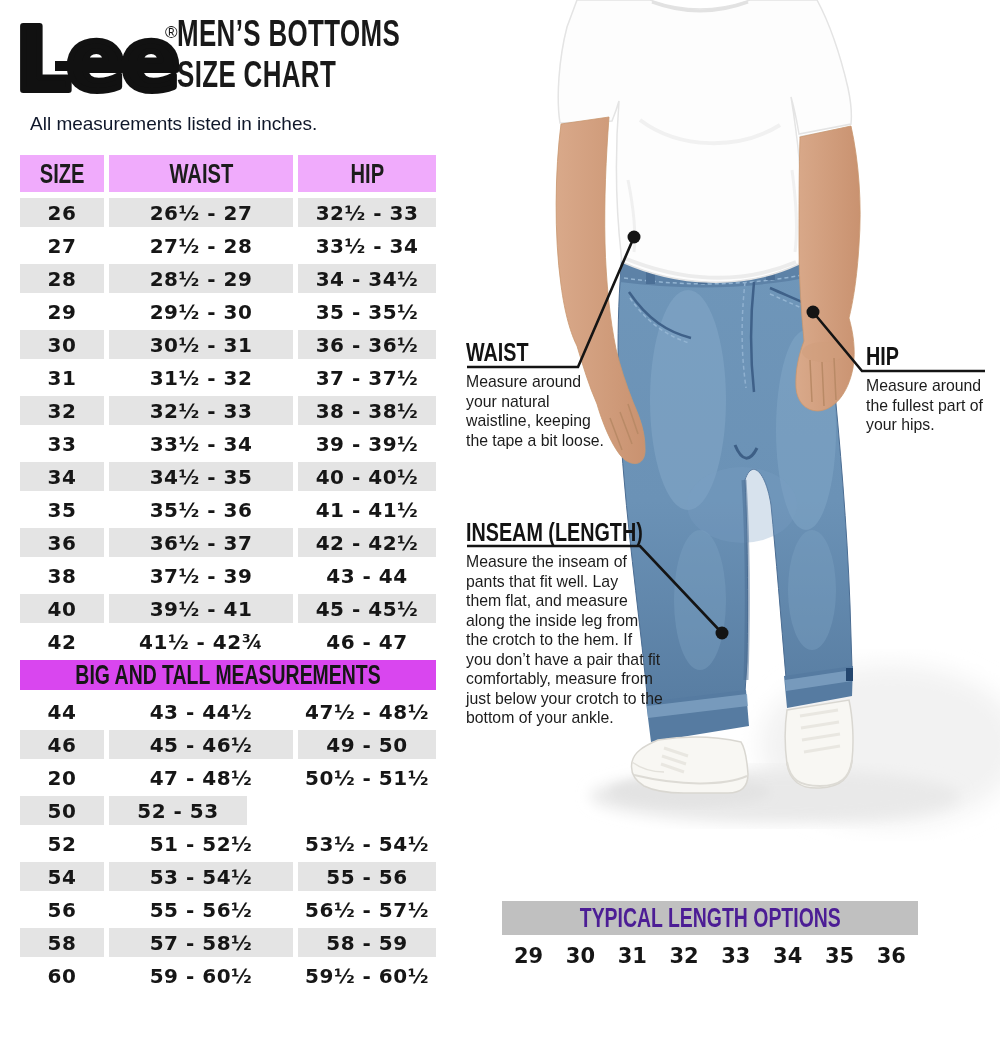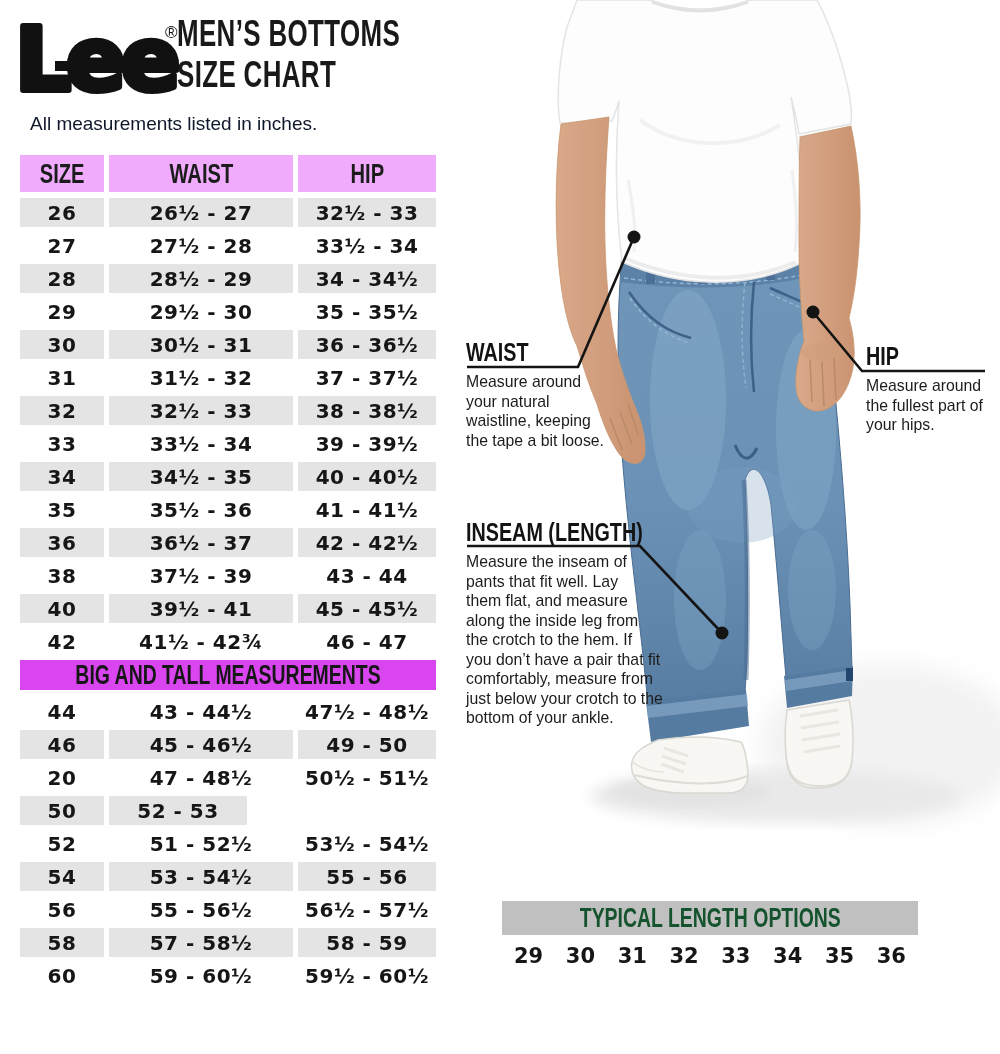--- a/index.html
+++ b/index.html
@@ -38,21 +38,21 @@
   .waist-label { left:466px; top:337px; }
   .waist-body  { left:466px; top:372px; }
   .hip-label   { left:866px; top:341px; }
   .hip-body    { left:866px; top:376px; }
   .inseam-label{ left:466px; top:517px; }
   .inseam-body { left:466px; top:552px; }
 
   
   .lenopt { position:absolute; left:502px; top:901px; width:416px; }
   .lenbar { height:34px; background:#c0c0c0; display:flex; align-items:center;
-        justify-content:center; font-size:27px; font-weight:700; color:#14532d; }
+        justify-content:center; font-size:27px; font-weight:700; color:#4c1d95; }
   .lennums { margin-top:9px; display:flex; justify-content:space-between; padding:0 12px;
         font-family:"DejaVu Sans", sans-serif; font-size:21px; font-weight:700; color:#161616; }
 
   .man-svg { position:absolute; left:0; top:0; pointer-events:none; }
 </style>
 </head>
 <body>
 
 <div class="page">
 

